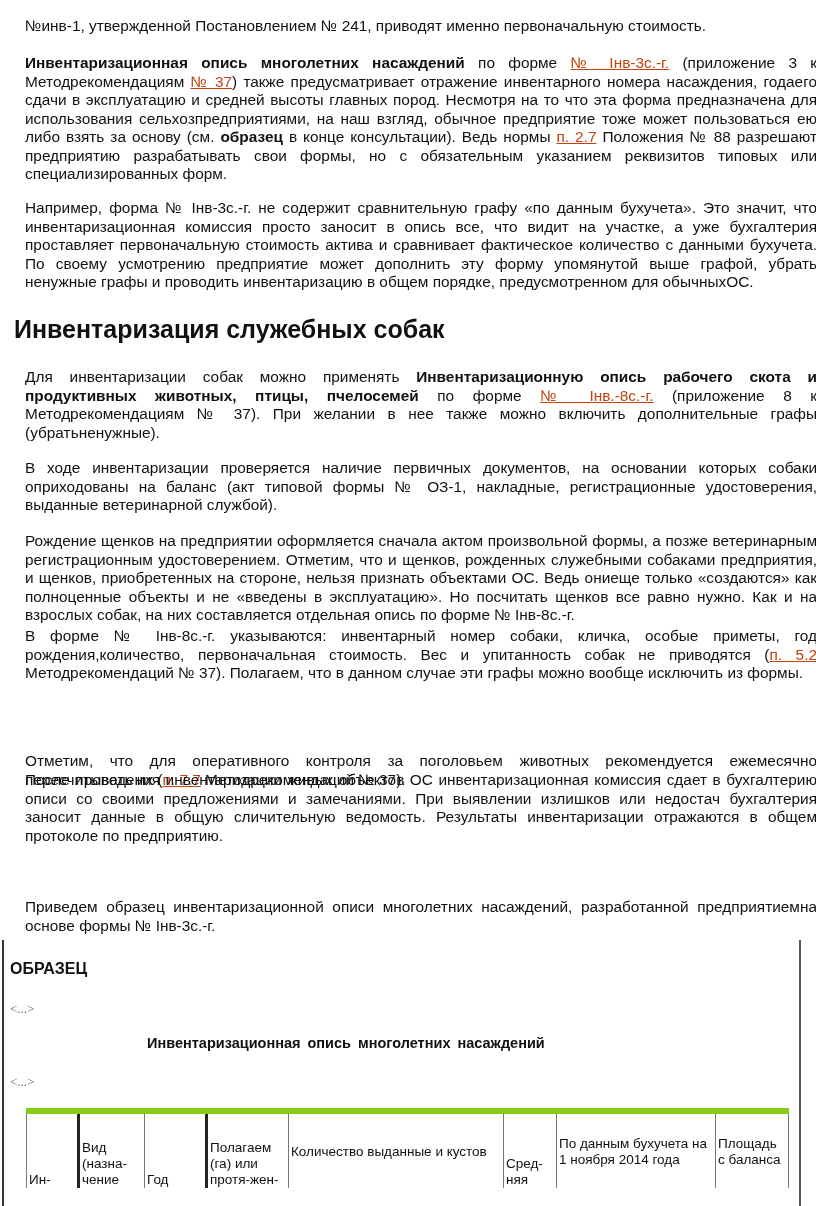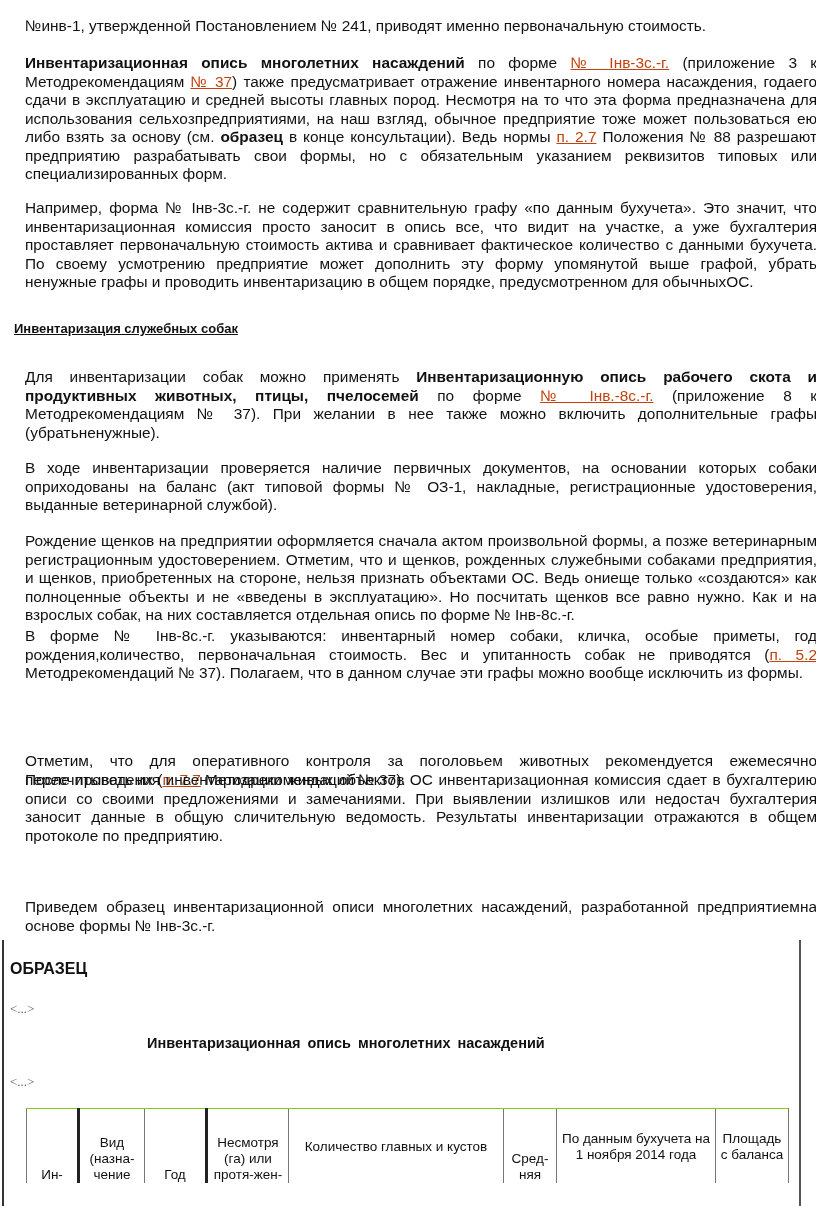--- a/index.html
+++ b/index.html
@@ -7,35 +7,35 @@
     width: 816px; height: 1206px; overflow: hidden; position: relative;
     font-family: "Liberation Sans", sans-serif; color: #111111;
     font-size: 15.4px; line-height: 18.5px;
   }
   p { margin: 11px; text-align: justify; }
   .blk { position: absolute; left: 14px; width: 792px; }
   a { color: #c2410c; text-decoration: underline; }
   b { font-weight: bold; }
   .h2 {
     position: absolute; left: 14px; top: 318px;
-    font-size: 13px; font-weight: bold; text-decoration: underline;
+    font-size: 25px; font-weight: bold; 
     line-height: 22px;
   }
   .vline-left { position: absolute; left: 2px; top: 940px; width: 2px; height: 266px; background: #333; }
   .vline-right { position: absolute; left: 799px; top: 940px; width: 2px; height: 266px; background: #555; }
   .obr { position: absolute; left: 10px; top: 960px; font-size: 16px; font-weight: bold; }
   .ell { position: absolute; left: 10px; font-size: 13px; color: #666; font-family: "Liberation Serif", serif; }
   .form-title { position: absolute; left: 147px; top: 1034px; font-size: 14.5px; font-weight: bold; word-spacing: 3px; }
   table.inv {
     position: absolute; left: 26px; top: 1108px; border-collapse: collapse;
     font-size: 13.5px; line-height: 16px;
   }
   table.inv th {
-    font-weight: normal; text-align: center; vertical-align: bottom;
-    border-left: 1px solid #777; border-top: 1px solid #84cc16; padding: 2px 2px 0 2px;
+    font-weight: normal; text-align: left; vertical-align: bottom;
+    border-left: 1px solid #777; border-top: 6px solid #84cc16; padding: 2px 2px 0 2px;
     height: 72px;
   }
   table.inv th.thick { border-left: 3px solid #222; }
   table.inv th.mid { vertical-align: middle; }
   table.inv th.last { border-right: 1px solid #777; }
 </style>
 </head>
 <body>
 
 <p class="blk" style="top:6px">№инв-1, утвержденной Постановлением № 241, приводят именно первоначальную стоимость.</p>
@@ -66,20 +66,20 @@
 <div class="ell" style="top:1000px">&lt;...&gt;</div>
 <div class="form-title">Инвентаризационная опись многолетних насаждений</div>
 <div class="ell" style="top:1073px">&lt;...&gt;</div>
 
 <table class="inv">
   <tbody>
       <tr>
     <th style="width:46px">Ин-</th>
     <th class="thick" style="width:60px">Вид (назна-чение</th>
     <th style="width:56px">Год</th>
-    <th class="thick" style="width:76px">Несмотря (га) или протя-жен-</th>
-    <th class="mid" style="width:210px">Количество главных и кустов</th>
+    <th class="thick" style="width:76px">Полагаем (га) или протя-жен-</th>
+    <th class="mid" style="width:210px">Количество выданные и кустов</th>
     <th style="width:48px">Сред-няя</th>
     <th class="mid" style="width:154px">По данным бухучета на 1 ноября 2014 года</th>
     <th class="mid last" style="width:68px">Площадь с баланса</th>
   </tr>
 </tbody>
   </table>
 
 </body></html>

